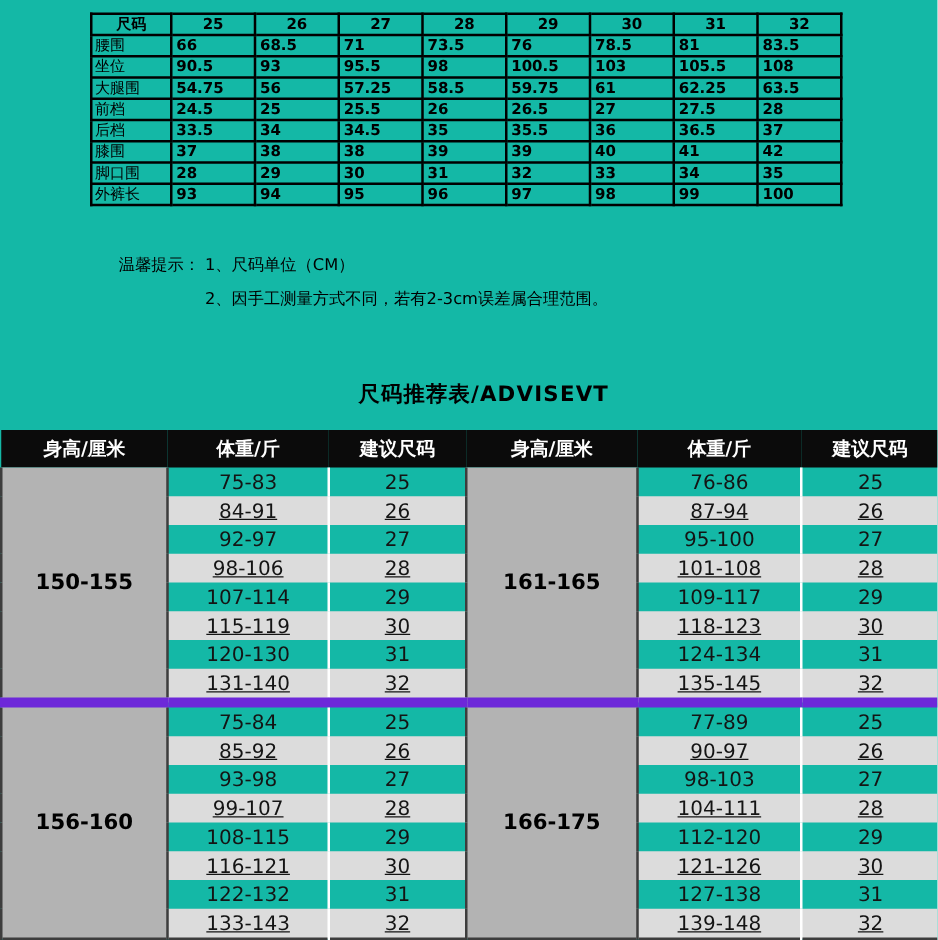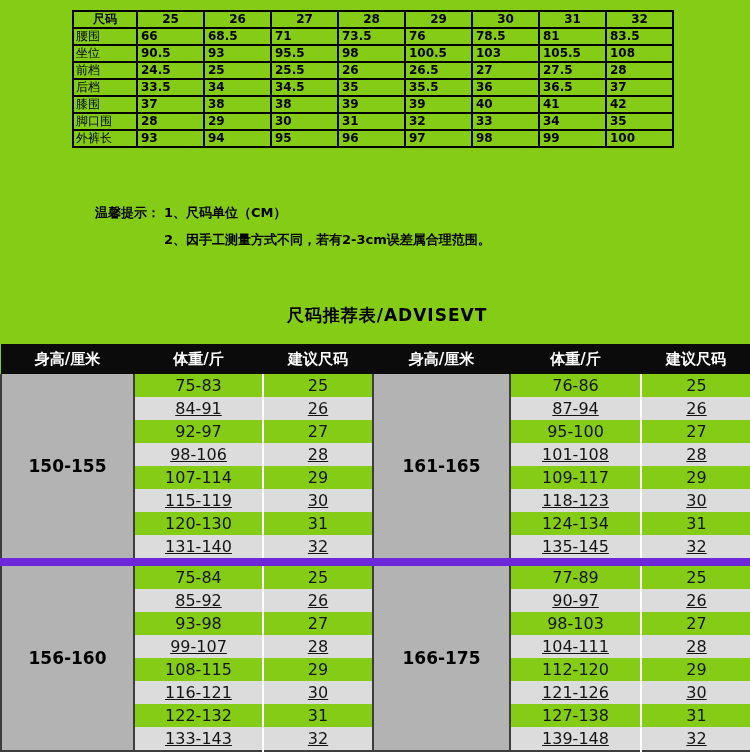--- a/index.html
+++ b/index.html
@@ -1,17 +1,17 @@
 <!DOCTYPE html>
 <html><head>
 <meta charset="utf-8">
 <style>
   html,body { margin:0; padding:0; background:#ffffff; }
   .page {
-    position:relative; width:750px; height:752px; background:#84cc16;
+    position:relative; width:750px; height:752px; background:#14b8a6;
     font-family:"DejaVu Sans", sans-serif; overflow:hidden;
   }
 
   
   .size-table {
     position:absolute; left:72px; top:10px;
     border-collapse:collapse; table-layout:fixed;
   }
   .size-table th, .size-table td {
     border:2px solid #000; height:15px; line-height:15px;
@@ -19,21 +19,21 @@
     white-space:nowrap; overflow:hidden;
   }
   .size-table th { text-align:center; font-weight:bold; }
   .size-table td.rowlabel { font-weight:normal; text-align:left; padding:0 2px;margin-left:14px; }
   .size-table td.val { font-weight:bold; text-align:left; }
   col.c0 { width:64px; } col.cs { width:67px; }
 
   
   .notes {
     position:absolute; left:95px; top:199px; display:flex;
-    font-size:13px; font-weight:bold; color:#000; line-height:27px;
+    font-size:13px; font-weight:normal; color:#000; line-height:27px;
     white-space:nowrap;
   }
   .notes .prefix { margin-right:4px; }
 
   
   .rec-title {
     position:absolute; top:304px; left:0; width:750px; text-align:center;
     font-size:17px; font-weight:bold; color:#000; letter-spacing:1px;padding-left:12px;
   }
   .rec-table {
@@ -102,20 +102,31 @@
     <tr>
       <td class="rowlabel">坐位</td>
       <td class="val">90.5</td>
       <td class="val">93</td>
       <td class="val">95.5</td>
       <td class="val">98</td>
       <td class="val">100.5</td>
       <td class="val">103</td>
       <td class="val">105.5</td>
       <td class="val">108</td>
+    </tr>
+    <tr>
+      <td class="rowlabel">大腿围</td>
+      <td class="val">54.75</td>
+      <td class="val">56</td>
+      <td class="val">57.25</td>
+      <td class="val">58.5</td>
+      <td class="val">59.75</td>
+      <td class="val">61</td>
+      <td class="val">62.25</td>
+      <td class="val">63.5</td>
     </tr>
     <tr>
       <td class="rowlabel">前档</td>
       <td class="val">24.5</td>
       <td class="val">25</td>
       <td class="val">25.5</td>
       <td class="val">26</td>
       <td class="val">26.5</td>
       <td class="val">27</td>
       <td class="val">27.5</td>

